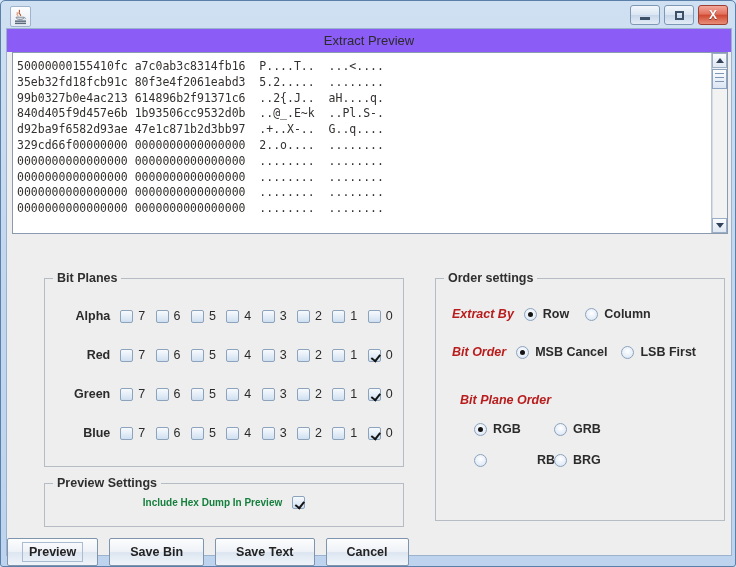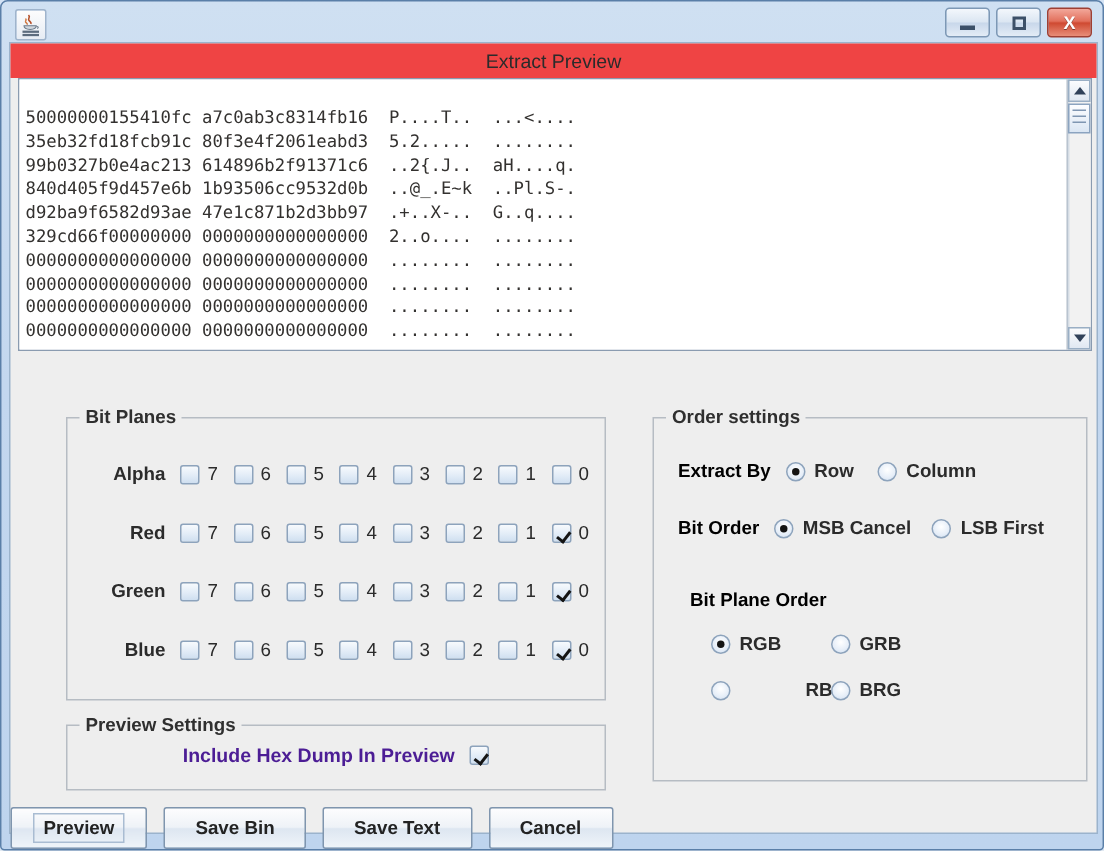--- a/index.html
+++ b/index.html
@@ -66,36 +66,36 @@
     background: #eeeeee;
     border: 1px solid #9bb3cc;
   }
 
   .dialog-title {
     height: 23px;
     line-height: 23px;
     text-align: center;
     font-size: 13px;
     color: #2b2b2b;
-    background: #ef4444;
+    background: #8b5cf6;
   }
 
   
   .textarea-wrap {
     position: absolute;
     left: 5px; top: 23px;
     width: 716px; height: 182px;
     background: #ffffff;
     border: 1px solid #8a9bb0;
     display: flex;
   }
   .hexpane {
     flex: 1;
     overflow: hidden;
-    padding: 18px 0 0 4px;
+    padding: 6px 0 0 4px;
     background: #ffffff;
   }
   .hexline {
     font-family: "DejaVu Sans Mono", monospace;
     font-size: 11.5px;
     line-height: 15.8px;
     color: #33312f;
     white-space: pre;
     letter-spacing: 0px;
   }
@@ -204,35 +204,35 @@
   }
   .rad.sel::after {
     content:"";
     position:absolute; left: 3px; top: 3px;
     width: 5px; height: 5px; border-radius: 50%;
     background: #141414;
   }
   .radio-item { display: flex; align-items: center; }
   .radio-item .lbl { font-size: 12.5px; font-weight: bold; color: #2b2b2b; margin-left: 6px; }
 
-  .field-label { font-size: 12.5px; font-weight: bold; color: #000000; }
+  .field-label { font-size: 12.5px; font-weight: bold; color: #b91c1c; font-style: italic; }
 
   .row-extract { position:absolute; left: 16px; top: 28px; display:flex; align-items:center; }
   .row-bitorder { position:absolute; left: 16px; top: 66px; display:flex; align-items:center; }
   .bpo-title { position:absolute; left: 24px; top: 114px; }
   .bpo-grid { position:absolute; left: 38px; top: 143px; width: 230px; }
   .bpo-grid .g-row { display:flex; margin-bottom: 17px; }
   .bpo-grid .g-row .radio-item { width: 80px; }
 
   .preview-row {
     position: absolute; left: 0; top: 12px; width: 100%;
     display: flex; align-items: center; justify-content: center;
   }
   .preview-row .lbl {
-    font-size: 13px; font-weight: bold; color: #4c1d95; margin-right: 10px;
+    font-size: 10px; font-weight: bold; color: #15803d; margin-right: 10px;
   }
 
   
   .buttons {
     position: absolute;
     left: 0; top: 509px; width: 726px;
     display: flex; gap: 11px;
   }
   .btn {
     height: 28px;

